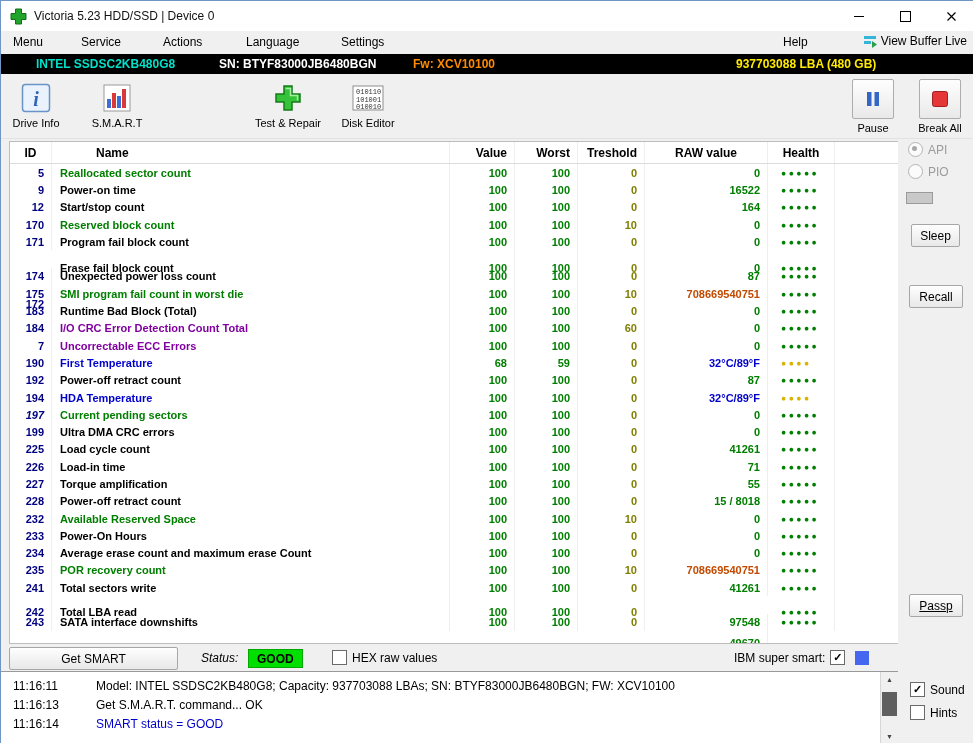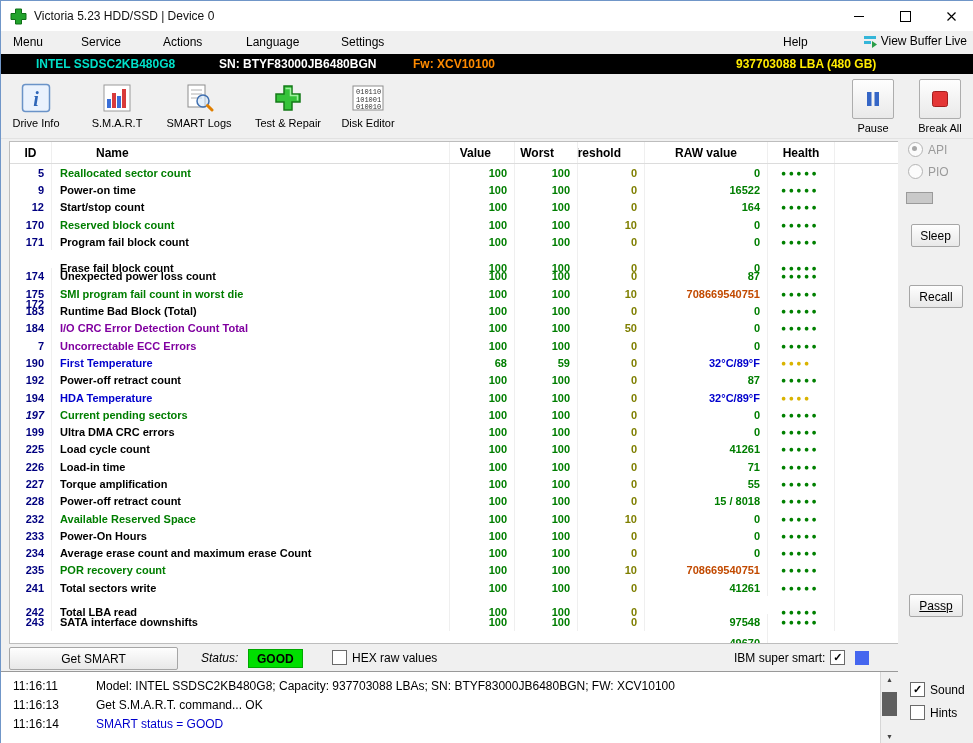--- a/index.html
+++ b/index.html
@@ -42,21 +42,21 @@
   
   .content{flex:1;display:flex;min-height:0;}
   .main{width:897px;flex:0 0 auto;display:flex;flex-direction:column;min-width:0;}
 
   .table-wrap{margin:2px 0 0 8px;width:889px;flex:1;background:#fff;border:1px solid #bdbdbd;display:flex;flex-direction:column;overflow:hidden;}
   .tgrid{display:grid;grid-template-columns:42px 398px 65px 63px 67px 123px 67px 1fr;}
   .thead{height:21px;font-size:12px;font-weight:bold;border-bottom:1px solid #dcdcdc;flex:0 0 auto;color:#000;}
   .th,.td{display:flex;align-items:center;height:100%;border-right:1px solid #efefef;overflow:hidden;white-space:nowrap;}
   .th.c{justify-content:center}
   .th.name{padding-left:44px}
-  .th.r{justify-content:flex-end;padding-right:23px}
+  .th.r{justify-content:flex-end;padding-right:7px}
   .tbody{flex:1;overflow:hidden;}
   .trow{height:17.3px;font-size:11px;font-weight:bold;}
   .td.id{justify-content:flex-end;padding-right:7px;}
   .td.name{padding-left:8px;}
   .td.r{justify-content:flex-end;padding-right:7px;}
   .td.health{padding-left:13px;font-size:8.5px;letter-spacing:2.5px;}
 
   
   .status-row{height:27px;position:relative;font-size:12px;flex:0 0 auto;color:#000;}
   .btn{background:linear-gradient(#fefefe,#e8e8e8);border:1px solid #a6a6a6;border-radius:2px;display:flex;align-items:center;justify-content:center;color:#000;font-size:12px;cursor:default;}
@@ -159,33 +159,20 @@
         <svg width="30" height="30" viewBox="0 0 30 30">
           <rect x="2" y="2" width="26" height="26" fill="#fff" stroke="#9a9a9a"></rect>
           <rect x="5" y="16" width="4" height="9" fill="#3a6fd8"></rect>
           <rect x="10" y="10" width="4" height="15" fill="#d83a3a"></rect>
           <rect x="15" y="13" width="4" height="12" fill="#3a6fd8"></rect>
           <rect x="20" y="6" width="4" height="19" fill="#d83a3a"></rect>
         </svg>
       </span>
       <span>S.M.A.R.T</span>
     </div>
-    <div class="tool-item ti-2">
-      <span class="tool-icon">
-        <svg width="30" height="30" viewBox="0 0 30 30">
-          <rect x="4" y="2" width="17" height="22" fill="#fff" stroke="#8d8d8d"></rect>
-          <line x1="7" y1="7" x2="18" y2="7" stroke="#b0b0b0"></line>
-          <line x1="7" y1="11" x2="18" y2="11" stroke="#b0b0b0"></line>
-          <line x1="7" y1="15" x2="18" y2="15" stroke="#b0b0b0"></line>
-          <circle cx="19" cy="18" r="6" fill="rgba(210,230,250,0.6)" stroke="#3f6fb0" stroke-width="1.5"></circle>
-          <line x1="23.5" y1="22.5" x2="28" y2="27" stroke="#e07f00" stroke-width="3" stroke-linecap="round"></line>
-        </svg>
-      </span>
-      <span>SMART Logs</span>
-    </div>
     <div class="tool-item ti-3">
       <span class="tool-icon">
         <svg width="30" height="30" viewBox="0 0 30 30">
           <path d="M11 3h8v8h8v8h-8v8h-8v-8H3v-8h8z" fill="#35c33a" stroke="#147a18" stroke-width="1.5"></path>
           <path d="M12.5 5.5h5v7h7v5" fill="none" stroke="#9ff09f" stroke-width="1.5"></path>
         </svg>
       </span>
       <span>Test &amp; Repair</span>
     </div>
     <div class="tool-item ti-4">
@@ -322,21 +309,21 @@
               <div class="td r" style="color: rgb(127, 127, 0);">0</div>
               <div class="td r" style="color: rgb(0, 126, 0);">0</div>
               <div class="td health" style="color: rgb(0, 128, 0);">●●●●●</div>
               <div class="td "></div>
             </div>
             <div class="tgrid trow">
               <div class="td id" style="color: rgb(0, 0, 128);">184</div>
               <div class="td name" style="color: rgb(128, 0, 160);">I/O CRC Error Detection Count Total</div>
               <div class="td r" style="color: rgb(0, 126, 0);">100</div>
               <div class="td r" style="color: rgb(0, 126, 0);">100</div>
-              <div class="td r" style="color: rgb(127, 127, 0);">50</div>
+              <div class="td r" style="color: rgb(127, 127, 0);">60</div>
               <div class="td r" style="color: rgb(0, 126, 0);">0</div>
               <div class="td health" style="color: rgb(0, 128, 0);">●●●●●</div>
               <div class="td "></div>
             </div>
             <div class="tgrid trow">
               <div class="td id" style="color: rgb(0, 0, 128); margin-left: 28px;">187</div>
               <div class="td name" style="color: rgb(128, 0, 160);">Uncorrectable ECC Errors</div>
               <div class="td r" style="color: rgb(0, 126, 0);">100</div>
               <div class="td r" style="color: rgb(0, 126, 0);">100</div>
               <div class="td r" style="color: rgb(127, 127, 0);">0</div>

